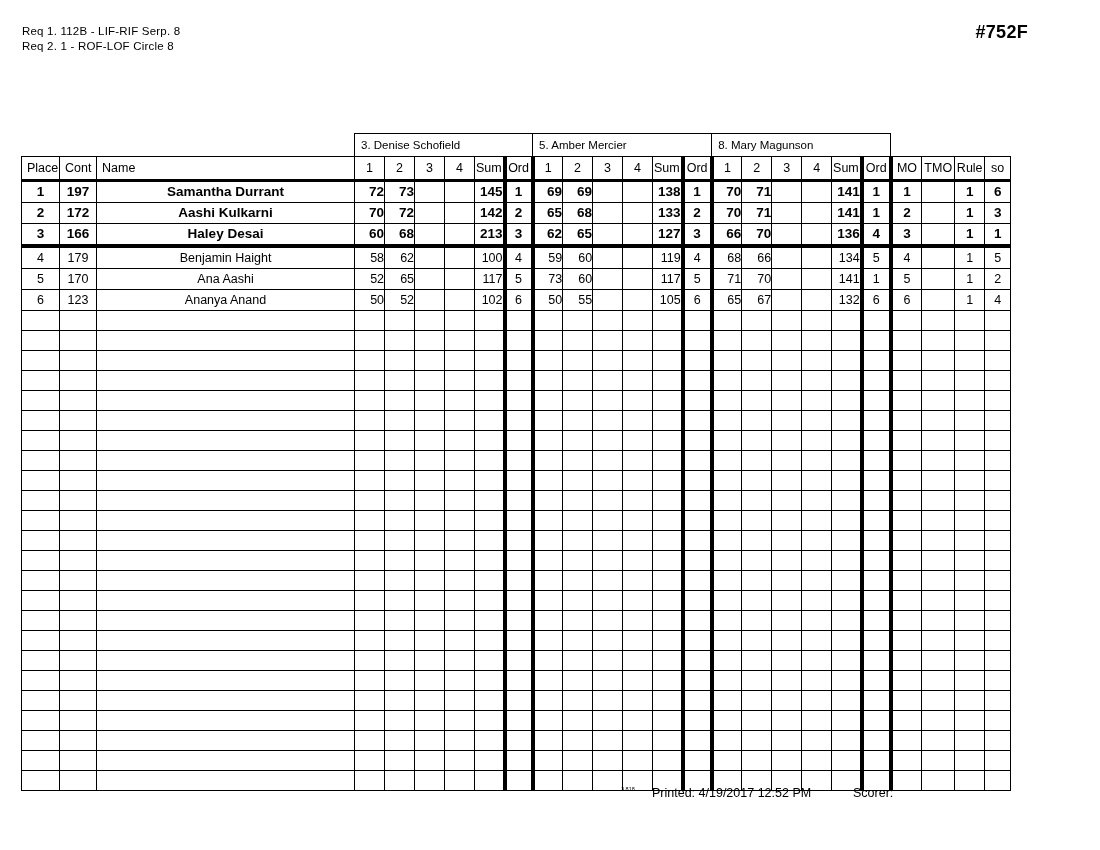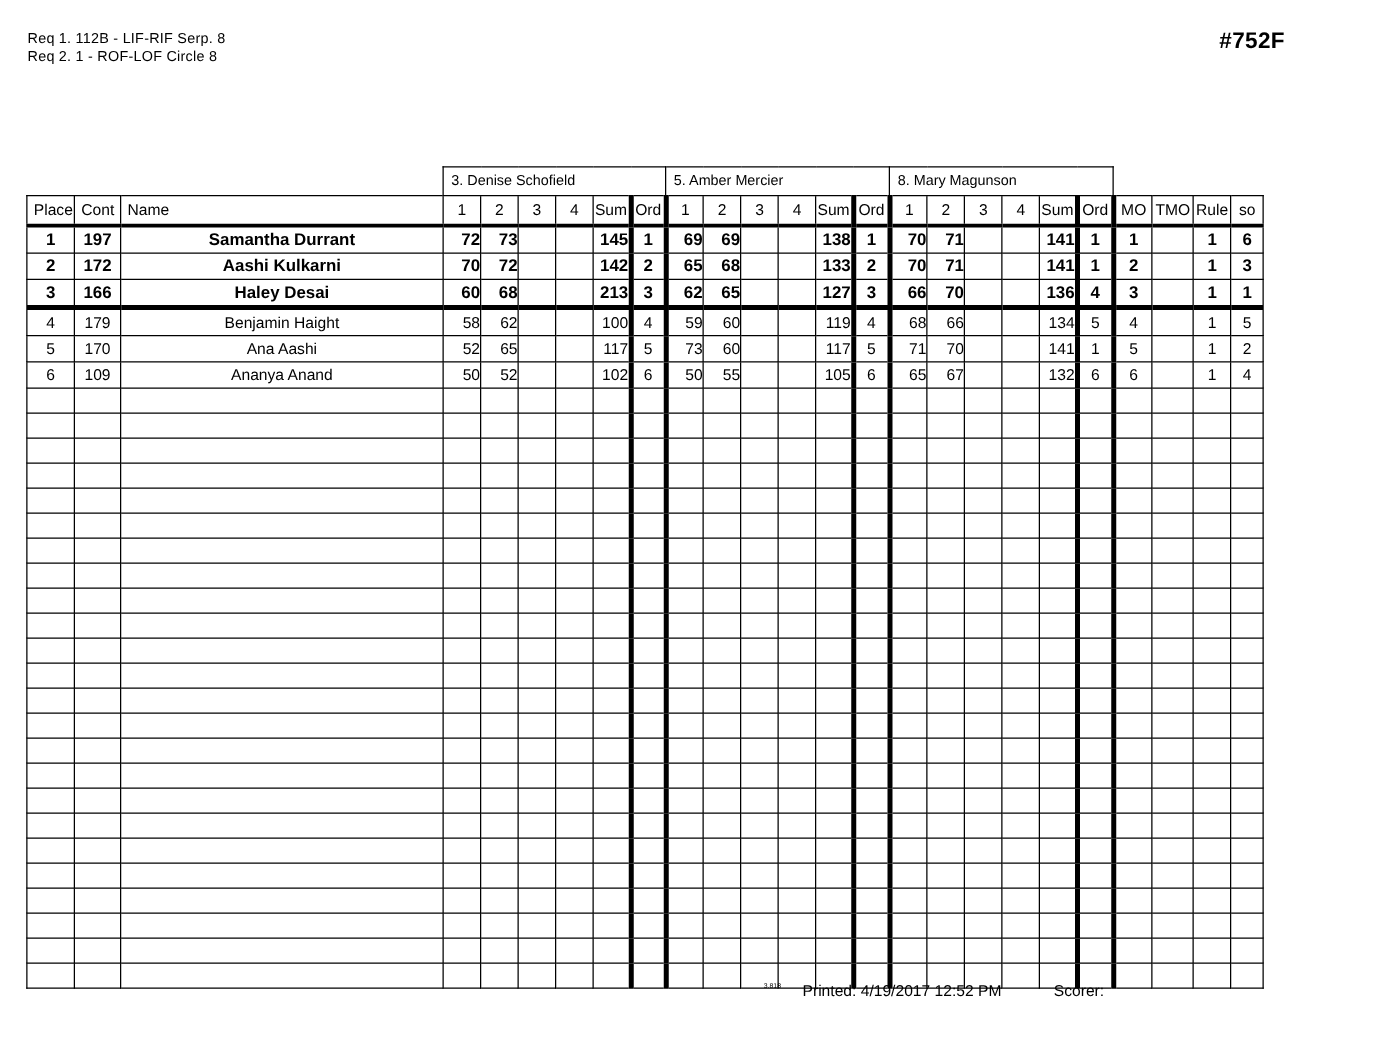--- a/index.html
+++ b/index.html
@@ -137,21 +137,21 @@
 
   tr.medal td { font-weight: bold; font-size: 13.5px; }
   tr.podium-last td { border-bottom: 4px solid #000 !important; }
   tr.first-data td { border-top: 3px solid #000 !important; }
 
   td.ord { font-weight: bold; text-align: center; }
 
   
   #footer {
     position: absolute;
-    left: 11px;
+    left: 21px;
     top: 784px;
     width: 1014px;
     height: 24px;
     font-size: 12.5px;
   }
   #build-no {
     position: absolute;
     left: 600px;
     top: 0px;
     font-size: 5.5px;
@@ -387,21 +387,21 @@
           <td class="r"></td>
           <td class="r">141</td>
           <td class="ord hv-l hv-r">1</td>
           <td class="c">5</td>
           <td class="c"></td>
           <td class="c">1</td>
           <td class="c">2</td>
         </tr>
         <tr>
           <td class="c">6</td>
-          <td class="c">109</td>
+          <td class="c">123</td>
           <td class="l">Ananya Anand</td>
           <td class="r">50</td>
           <td class="r">52</td>
           <td class="r"></td>
           <td class="r"></td>
           <td class="r">102</td>
           <td class="ord hv-l hv-r">6</td>
           <td class="r">50</td>
           <td class="r">55</td>
           <td class="r"></td>

